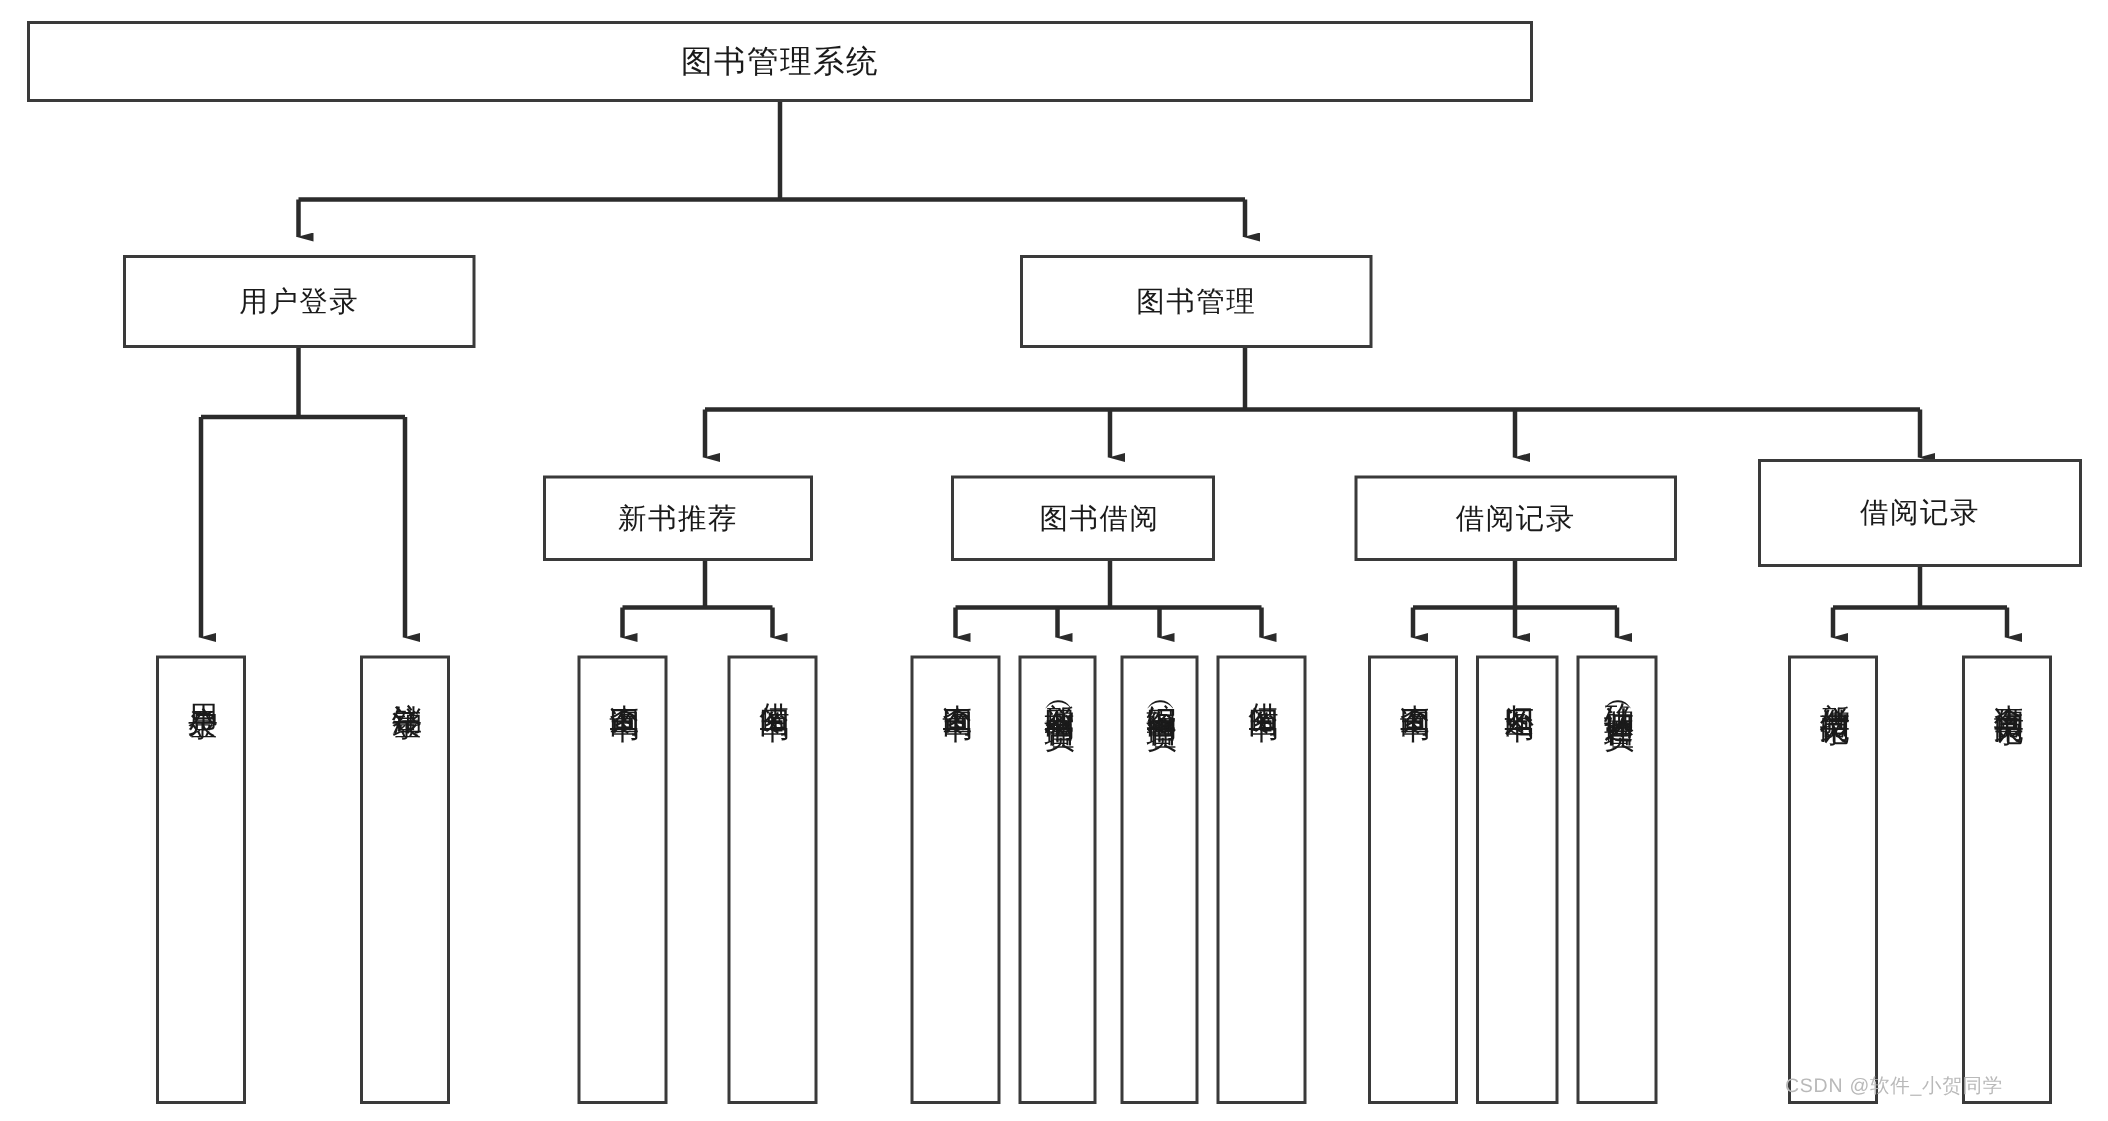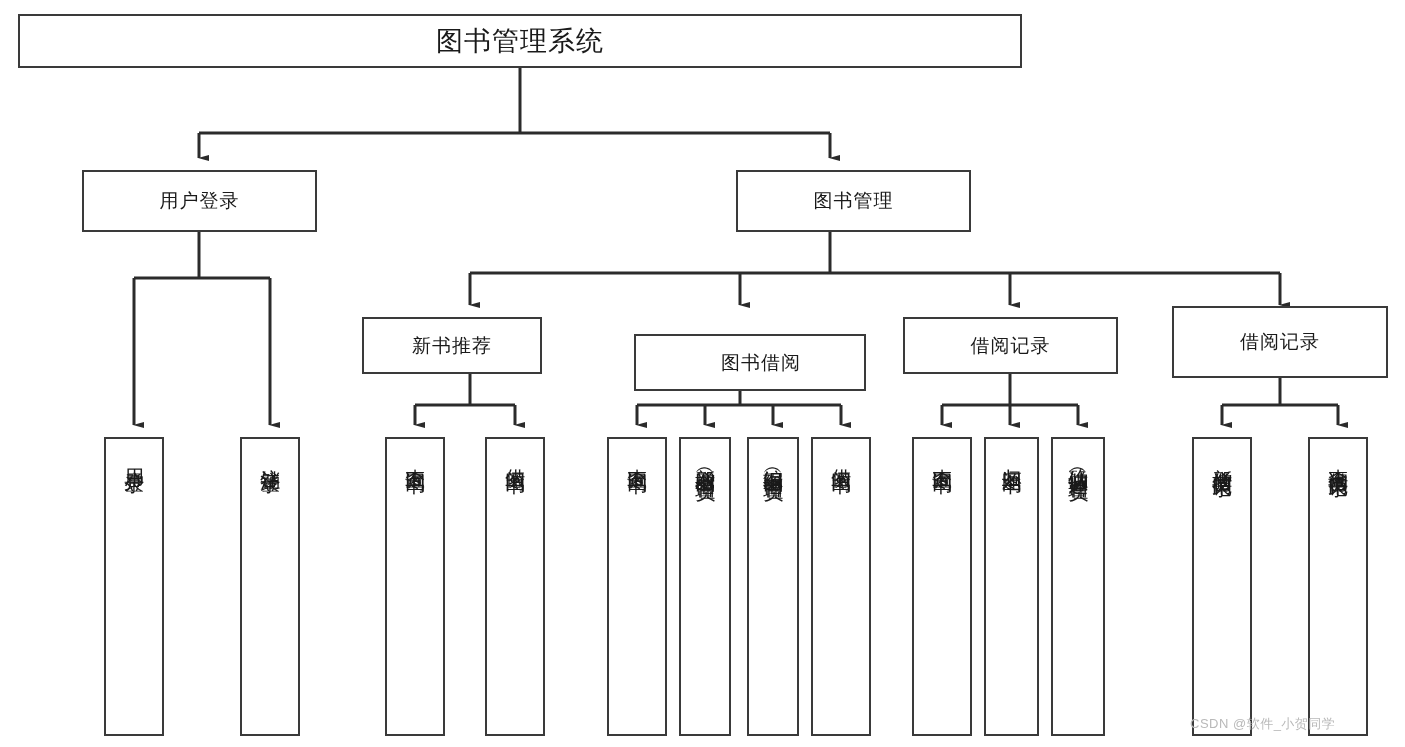--- a/index.html
+++ b/index.html
@@ -37,21 +37,21 @@
     color: #1a1a1a;
   }
   .node .lbl {
     display: block;
     text-align: center;
     white-space: nowrap;
   }
   
   .n-root { }
   .n-root .lbl {
-    font-size: 27px;
+    font-size: 21px;
     letter-spacing: 1px;
   }
   
   .n-h .lbl {
     font-size: 19px;
     letter-spacing: 1px;
   }
   
   .n-v {
     align-items: flex-start;
@@ -137,29 +137,29 @@
   </svg>
 
   <div class="node n-root" style="left:18px; top:14px; width:1004px; height:54px;">
     <span class="lbl">图书管理系统</span>
   </div>
 
   <div class="node n-h" style="left:82px; top:170px; width:235px; height:62px;">
     <span class="lbl">用户登录</span>
   </div>
 
-  <div class="node n-h" style="left:736px; top:170px; width:235px; height:62px;">
+  <div class="node n-h" style="left:680px; top:170px; width:235px; height:62px;">
     <span class="lbl">图书管理</span>
   </div>
 
   <div class="node n-h" style="left:362px; top:317px; width:180px; height:57px;">
     <span class="lbl">新书推荐</span>
   </div>
 
-  <div class="node n-h" style="left:634px; top:334px; width:232px; height:57px;padding-left:22px;">
+  <div class="node n-h" style="left:634px; top:317px; width:176px; height:57px;padding-left:22px;">
     <span class="lbl">图书借阅</span>
   </div>
 
   <div class="node n-h" style="left:903px; top:317px; width:215px; height:57px;">
     <span class="lbl">借阅记录</span>
   </div>
 
   <div class="node n-h" style="left:1172px; top:306px; width:216px; height:72px;">
     <span class="lbl">借阅记录</span>
   </div>

